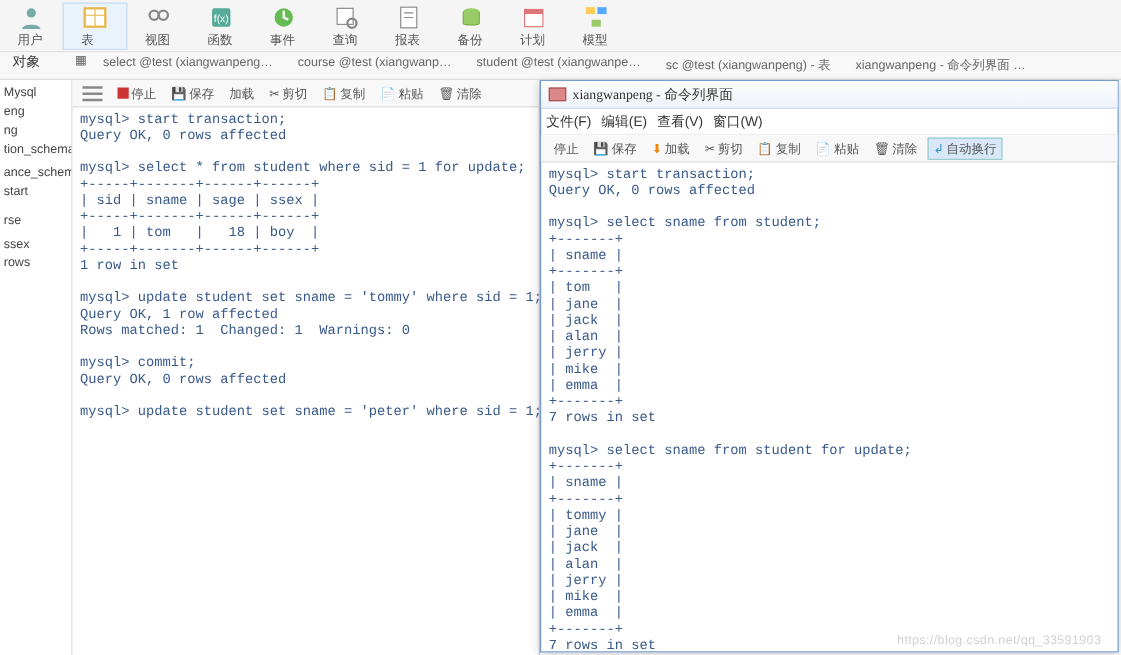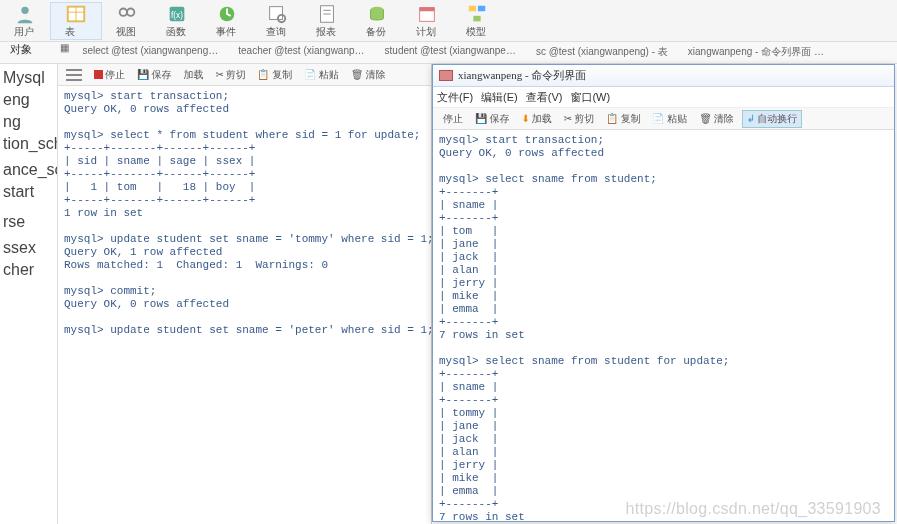--- a/index.html
+++ b/index.html
@@ -9,42 +9,42 @@
     .toolbar-item { display: flex; flex-direction: column; align-items: flex-start; padding: 0 14px; color: #555; cursor: pointer; }
     .toolbar-item .ico { width: 22px; height: 22px; margin-bottom: 0; }
     .toolbar-item span { font-size: 10px; }
     
     .tabbar { height: 22px; background: #f8f8f8; border-bottom: 1px solid #ddd; display: flex; align-items: flex-start; padding-left: 60px; font-size: 10px; color: #666; }
     .tabbar .tab { padding: 2px 8px; margin-right: 2px; border: 1px solid transparent; white-space: nowrap; overflow: hidden; text-overflow: ellipsis; max-width: 160px; }
     .tabbar .objlabel { position: absolute; left: 10px; font-size: 11px; color: #333; }
     
     .main { display: flex; height: calc(100% - 64px); }
     
-    .sidebar { width: 58px; border-right: 1px solid #ddd; padding: 3px 0; font-size: 16px; color: #444; }
+    .sidebar { width: 58px; border-right: 1px solid #ddd; padding: 3px 0; font-size: 10px; color: #444; }
     .sidebar div { padding: 2px 3px; white-space: nowrap; overflow: hidden; }
     
     .content { flex: 1; display: flex; }
     
     .left-pane { width: 374px; display: flex; flex-direction: column; border-right: 1px solid #ccc; }
     .pane-toolbar { height: 22px; background: #f8f8f8; border-bottom: 1px solid #ddd; display: flex; align-items: center; padding: 0 4px; font-size: 10px; color: #555; gap: 4px; }
     .pane-toolbar .btn { display: flex; align-items: center; gap: 2px; padding: 1px 4px; cursor: pointer; }
     .pane-toolbar .sq { width: 9px; height: 9px; display: inline-block; }
     .console { flex: 1; font-family: "Courier New", monospace; font-size: 11px; color: #3a5a8a; padding: 4px 6px; white-space: pre; overflow: hidden; line-height: 13px; }
     
     .right-window { position: absolute; left: 432px; top: 64px; width: 463px; height: 458px; background: #fff; border: 1px solid #7a9ecc; box-shadow: 0 2px 8px rgba(0,0,0,.2); display: flex; flex-direction: column; }
     .right-title { height: 22px; background: linear-gradient(#fdfdfd,#eef3fb); border-bottom: 1px solid #c8d4e8; display: flex; align-items: center; padding: 0 6px; font-size: 11px; color: #333; font-family: Liberation Serif, serif; }
     .right-title .wicon { width: 14px; height: 11px; background: #d88; margin-right: 5px; border: 1px solid #a55; }
     .right-menubar { height: 18px; display: flex; align-items: center; padding: 10px 4px; font-size: 11px; color: #333; gap: 8px; border-bottom: 1px solid #eee; }
     .right-menubar span { cursor: pointer; }
     .right-toolbar { height: 22px; background: #f8f8f8; border-bottom: 1px solid #ddd; display: flex; align-items: center; padding: 0 4px; font-size: 10px; color: #555; gap: 4px; }
     .right-toolbar .btn { display: flex; align-items: center; gap: 2px; padding: 1px 4px; cursor: pointer; }
     .right-toolbar .btn.active { background: #d8e8f8; border: 1px solid #9cc; }
     .right-console { flex: 1; font-family: "Courier New", monospace; font-size: 11px; color: #3a5a8a; padding: 4px 6px; white-space: pre; overflow: hidden; line-height: 13px; }
     
-    .watermark { position: absolute; right: 16px; bottom: 6px; font-size: 16px; color: rgba(120,120,120,.35); font-family: Arial; letter-spacing: 0.3px; }
+    .watermark { position: absolute; right: 16px; bottom: 6px; font-size: 10px; color: rgba(120,120,120,.35); font-family: Arial; letter-spacing: 0.3px; }
     
     .hamb { width: 16px; height: 12px; display: inline-flex; flex-direction: column; justify-content: space-between; margin: 4px; }
     .hamb div { height: 2px; background: #888; }
   </style>
 </head>
 <body>
 
 <div class="toolbar-top">
   <div class="toolbar-item">
     <svg class="ico" viewBox="0 0 24 24">
@@ -118,42 +118,42 @@
         <rect x="8" y="14" width="8" height="6" fill="#9c6"></rect>
       </svg>
     <span>模型</span>
   </div>
 </div>
 
 <div class="tabbar">
   <span class="objlabel">对象</span>
   <span style="margin-right:4px;">▦</span>
   <div class="tab">select @test (xiangwanpeng…</div>
-  <div class="tab">teacher @test (xiangwanp…</div>
+  <div class="tab">course @test (xiangwanp…</div>
   <div class="tab">student @test (xiangwanpe…</div>
   <div class="tab">sc @test (xiangwanpeng) - 表</div>
   <div class="tab">xiangwanpeng - 命令列界面 …</div>
 </div>
 
 <div class="main">
 
   <div class="sidebar">
     <div>Mysql</div>
     <div>eng</div>
     <div>ng</div>
     <div>tion_schema</div>
     <div></div>
     <div>ance_schema</div>
     <div>start</div>
     <div></div>
     <div></div>
     <div>rse</div>
     <div></div>
     <div>ssex</div>
-    <div>cher</div>
+    <div>rows</div>
   </div>
 
   <div class="content">
     <div class="left-pane">
       <div class="pane-toolbar">
         <div class="hamb">
             <div></div>
             <div></div>
             <div></div>
           </div>

